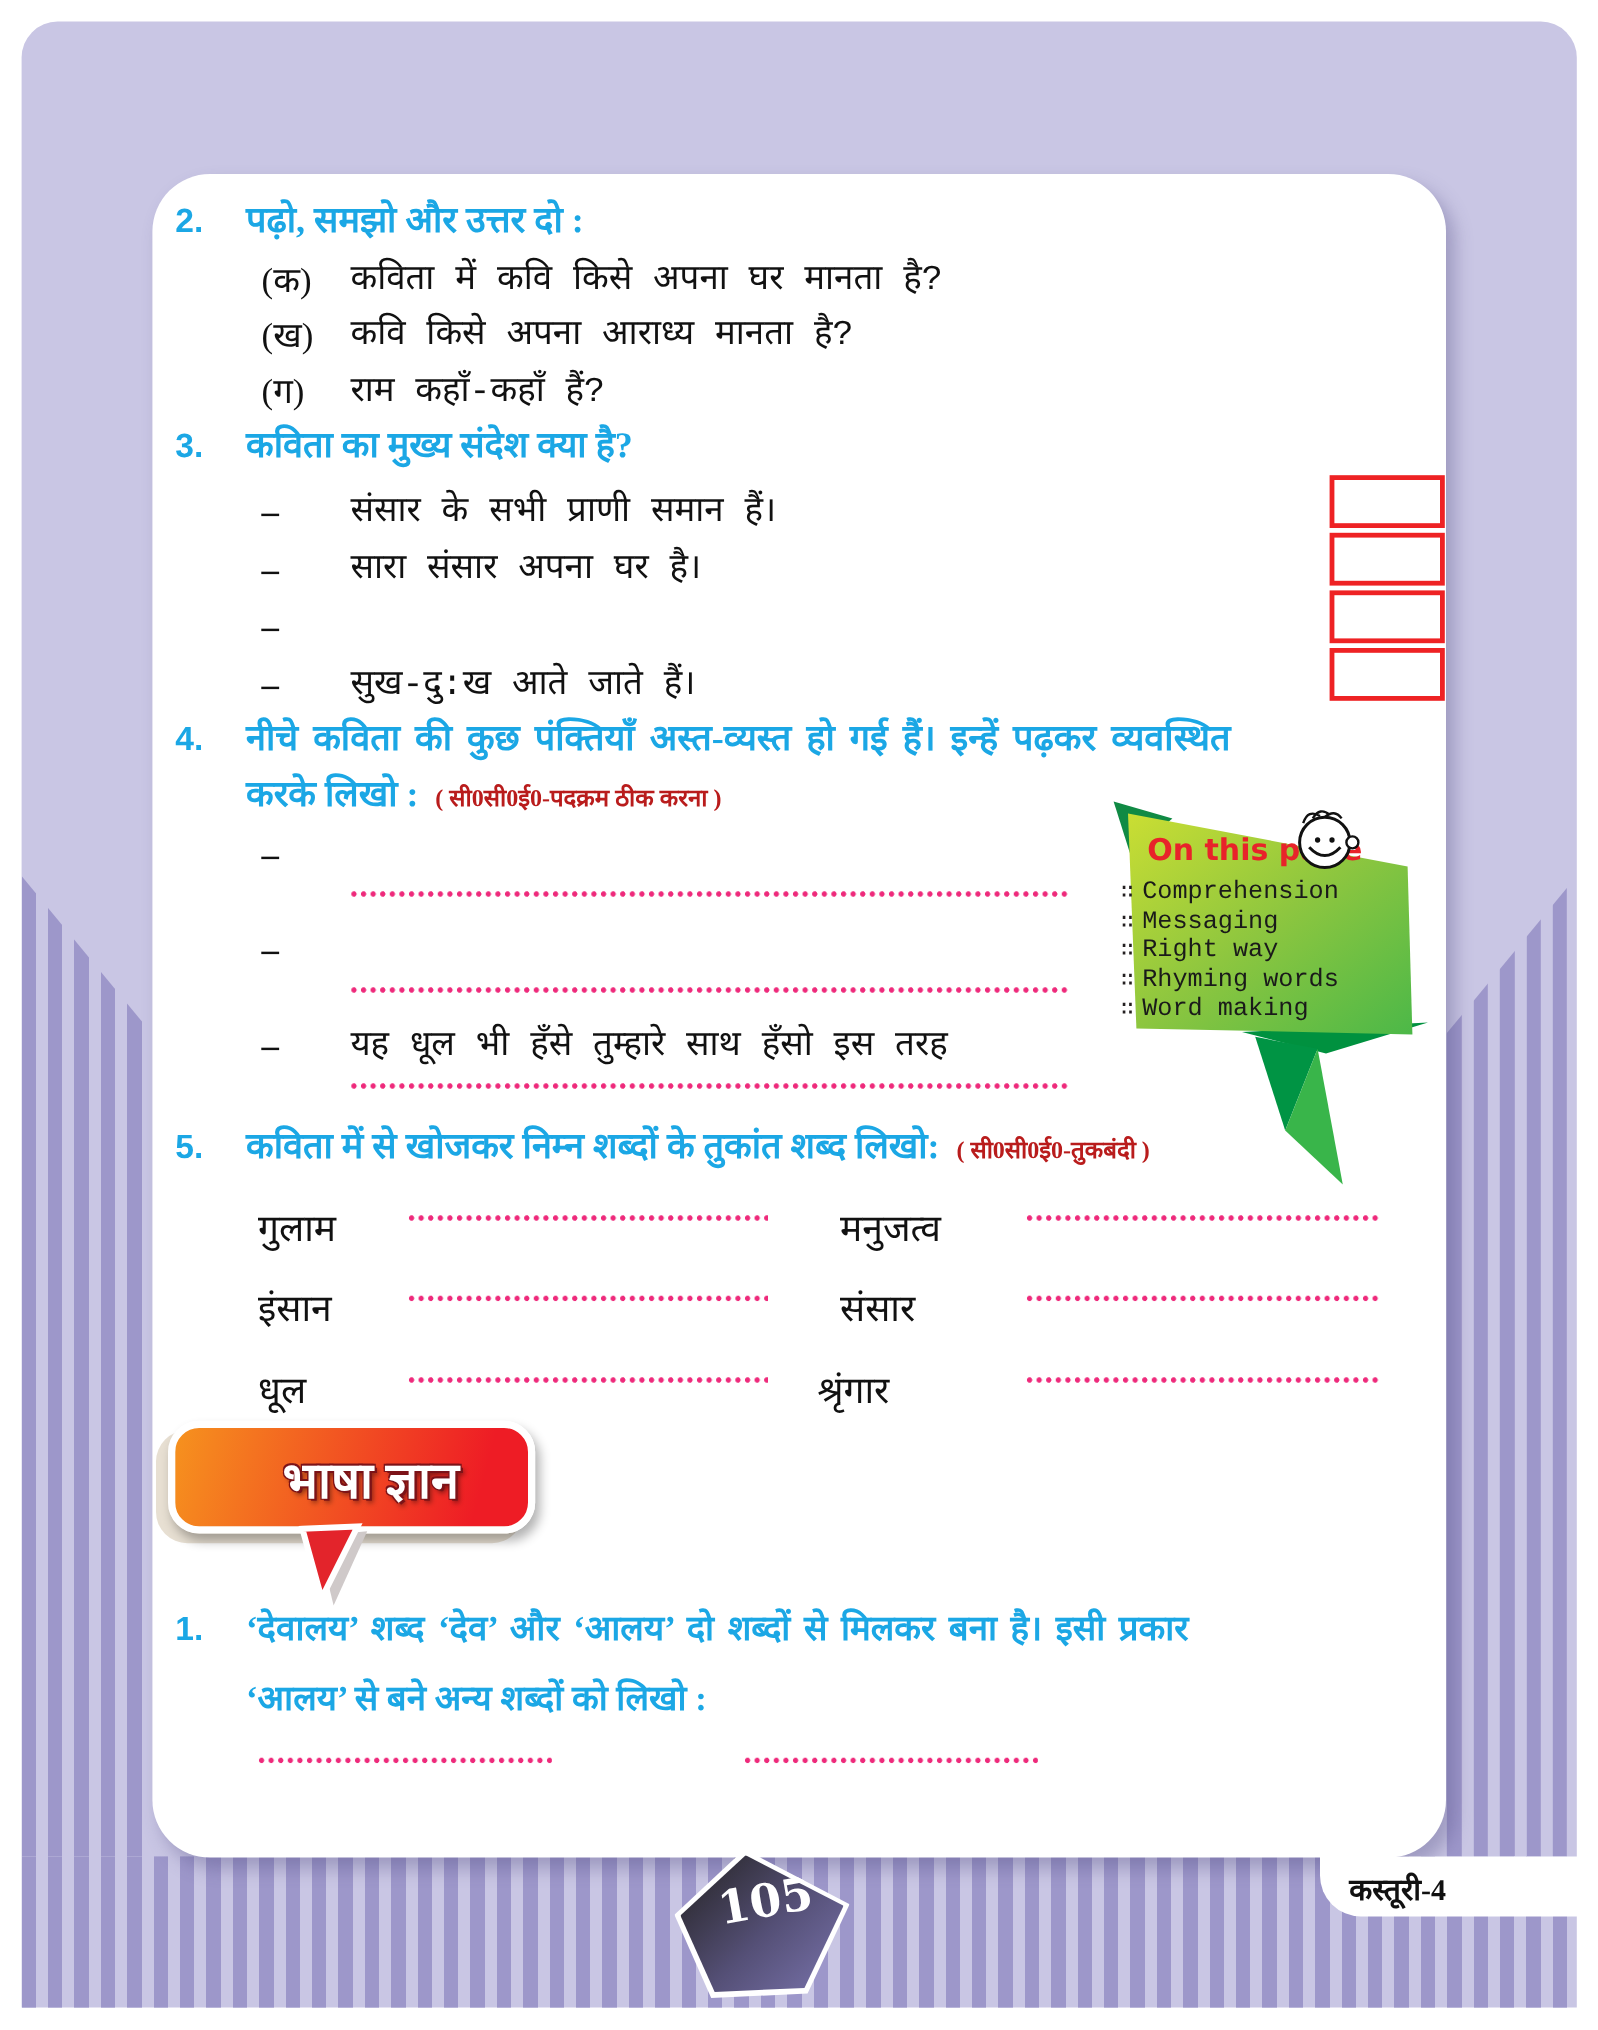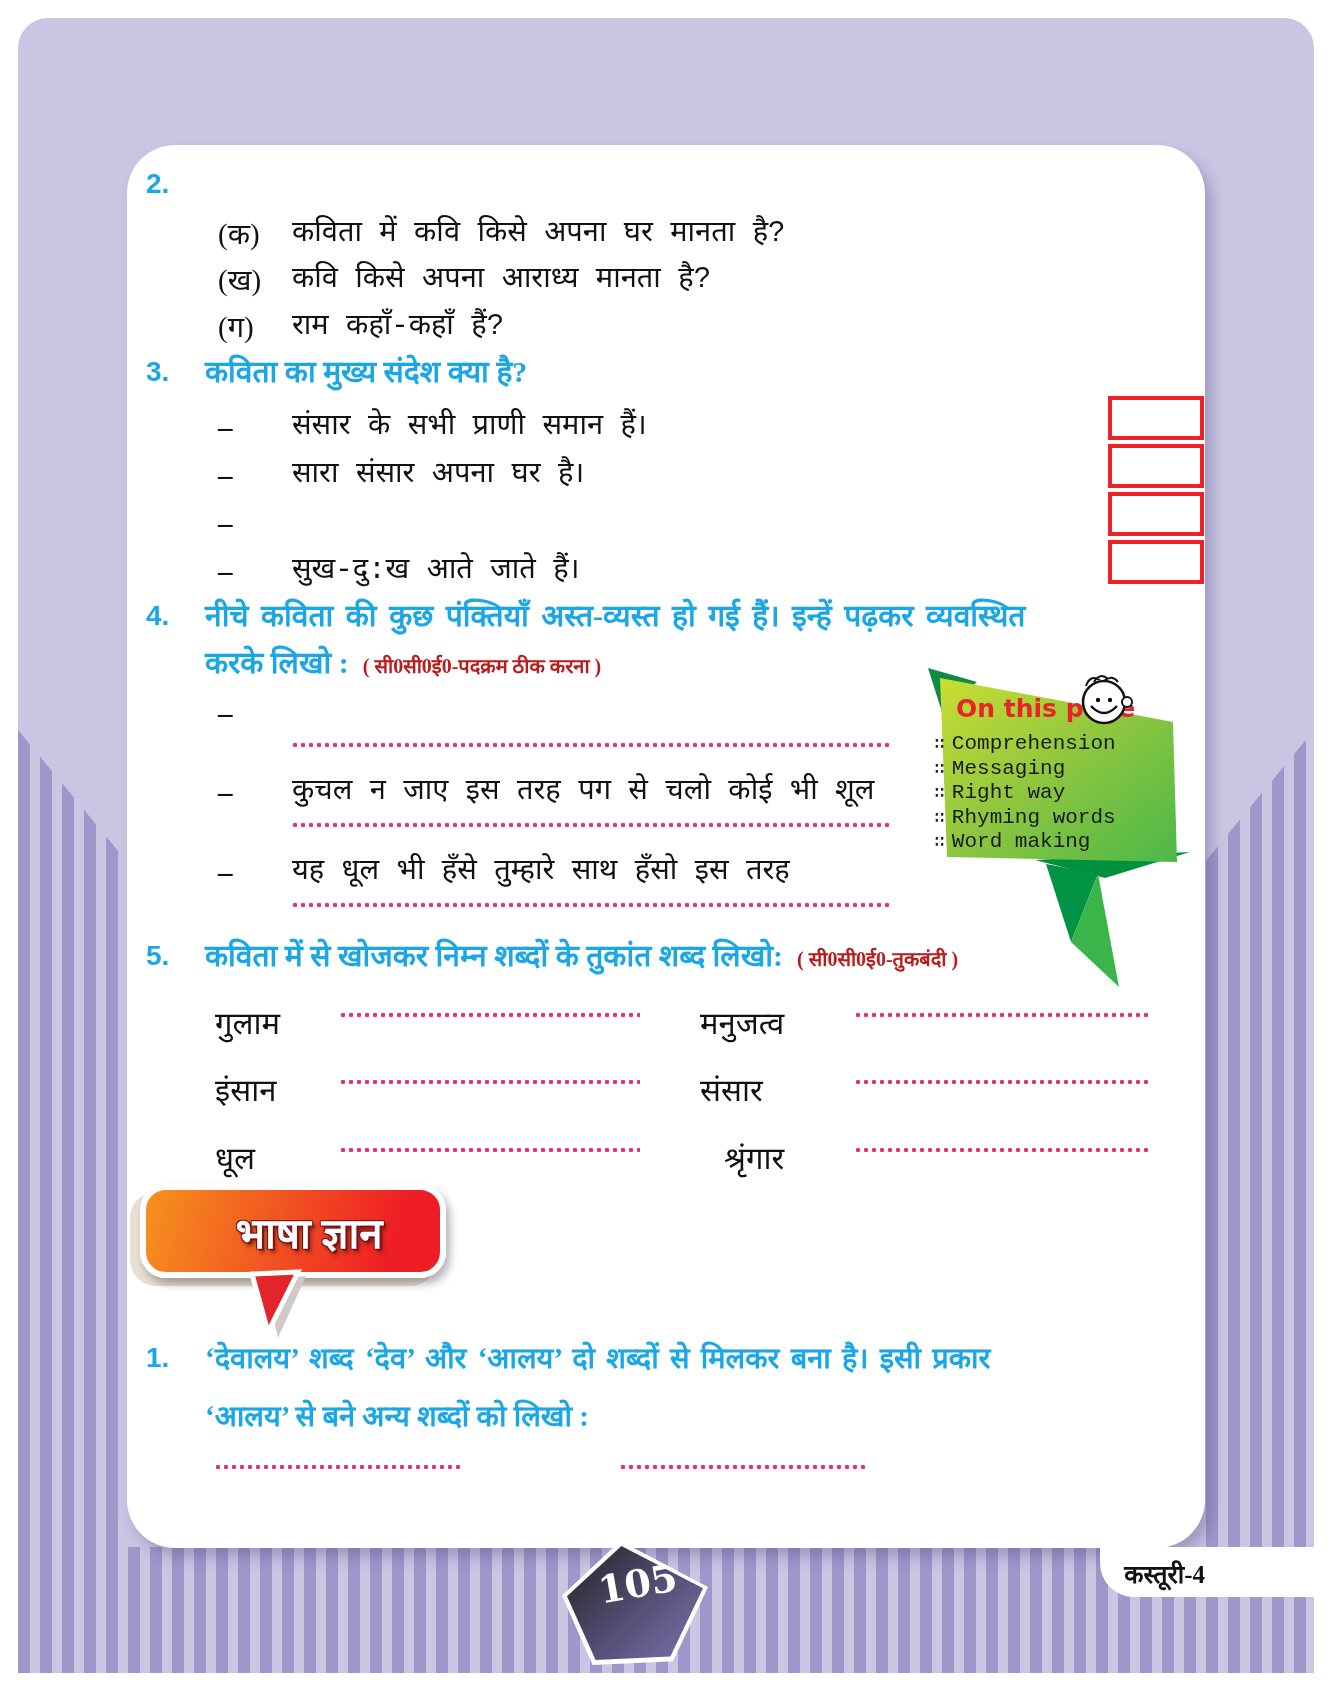--- a/index.html
+++ b/index.html
@@ -68,20 +68,21 @@
 <div class="page">
 
   <div class="panel"></div>
   <div class="stripes stripes-left"></div>
   <div class="stripes stripes-right"></div>
   <div class="stripes stripes-bottom"></div>
 
   <div class="card"></div>
 
   <div class="qnum" style="top:168px">2.</div>
+  <div class="qhead blue" style="top:164px">पढ़ो, समझो और उत्तर दो :</div>
   <div class="abs sublabel hindi" style="top:214px">(क)</div>
   <div class="abs subtext hindi" style="top:214px">कविता में कवि किसे अपना घर मानता है?</div>
   <div class="abs sublabel hindi" style="top:260px">(ख)</div>
   <div class="abs subtext hindi" style="top:260px">कवि किसे अपना आराध्य मानता है?</div>
   <div class="abs sublabel hindi" style="top:307px">(ग)</div>
   <div class="abs subtext hindi" style="top:307px">राम कहाँ-कहाँ हैं?</div>
 
   <div class="qnum" style="top:356px">3.</div>
   <div class="qhead blue" style="top:352px">कविता का मुख्य संदेश क्या है?</div>
   <div class="dash hindi" style="top:407px">–</div>
@@ -98,21 +99,20 @@
   <div class="redbox" style="top:540px"></div>
 
   <div class="qnum" style="top:600px">4.</div>
   <div class="qhead blue" style="top:596px;width:995px;word-spacing:5px">नीचे कविता की कुछ पंक्तियाँ अस्त-व्यस्त हो गई हैं। इन्हें पढ़कर व्यवस्थित</div>
   <div class="qhead blue" style="top:643px">
     <span>करके लिखो :</span><span class="note">( सी0सी0ई0-पदक्रम ठीक करना )</span>
   </div>
   <div class="dash hindi" style="top:693px">–</div>
   <div class="dotline" style="left:292px;top:742px;width:600px"></div>
   <div class="dash hindi" style="top:772px">–</div>
-  <div class="abs subtext hindi" style="top:772px">कुचल न जाए इस तरह पग से चलो कोई भी शूल</div>
   <div class="dotline" style="left:292px;top:822px;width:600px"></div>
   <div class="dash hindi" style="top:852px">–</div>
   <div class="abs subtext hindi" style="top:852px">यह धूल भी हँसे तुम्हारे साथ हँसो इस तरह</div>
   <div class="dotline" style="left:292px;top:902px;width:600px"></div>
 
   <svg class="abs" style="left:856px;top:612px" width="348" height="400" viewBox="0 0 348 400">
     <defs>
       <linearGradient id="gr" x1="0" y1="0" x2="1" y2="1">
         <stop offset="0" stop-color="#cade33"></stop>
           <stop offset="0.5" stop-color="#8dc63f"></stop>
@@ -149,21 +149,21 @@
   <div class="abs hindi" style="left:215px;top:1004px;font-size:31px">गुलाम</div>
   <div class="dotline" style="left:340px;top:1012px;width:300px"></div>
   <div class="abs hindi" style="left:700px;top:1004px;font-size:31px">मनुजत्व</div>
   <div class="dotline" style="left:855px;top:1012px;width:296px"></div>
   <div class="abs hindi" style="left:215px;top:1071px;font-size:31px">इंसान</div>
   <div class="dotline" style="left:340px;top:1079px;width:300px"></div>
   <div class="abs hindi" style="left:700px;top:1071px;font-size:31px">संसार</div>
   <div class="dotline" style="left:855px;top:1079px;width:296px"></div>
   <div class="abs hindi" style="left:215px;top:1139px;font-size:31px">धूल</div>
   <div class="dotline" style="left:340px;top:1147px;width:300px"></div>
-  <div class="abs hindi" style="left:724px;top:1139px;font-size:31px">श्रृंगार</div>
+  <div class="abs hindi" style="left:681px;top:1139px;font-size:31px">श्रृंगार</div>
   <div class="dotline" style="left:855px;top:1147px;width:296px"></div>
 
   <div class="bubble-shadow"></div>
   <div class="bubble">
     <span>भाषा ज्ञान</span>
   </div>
   <svg class="abs" style="left:240px;top:1268px" width="90" height="78" viewBox="0 0 90 78">
     <polygon points="24,12 66,8 38,70" fill="#cfc9c9"></polygon>
     <polygon points="12,6 58,4 28,64" fill="#e3242b" stroke="#fff" stroke-width="5"></polygon>
   </svg>

